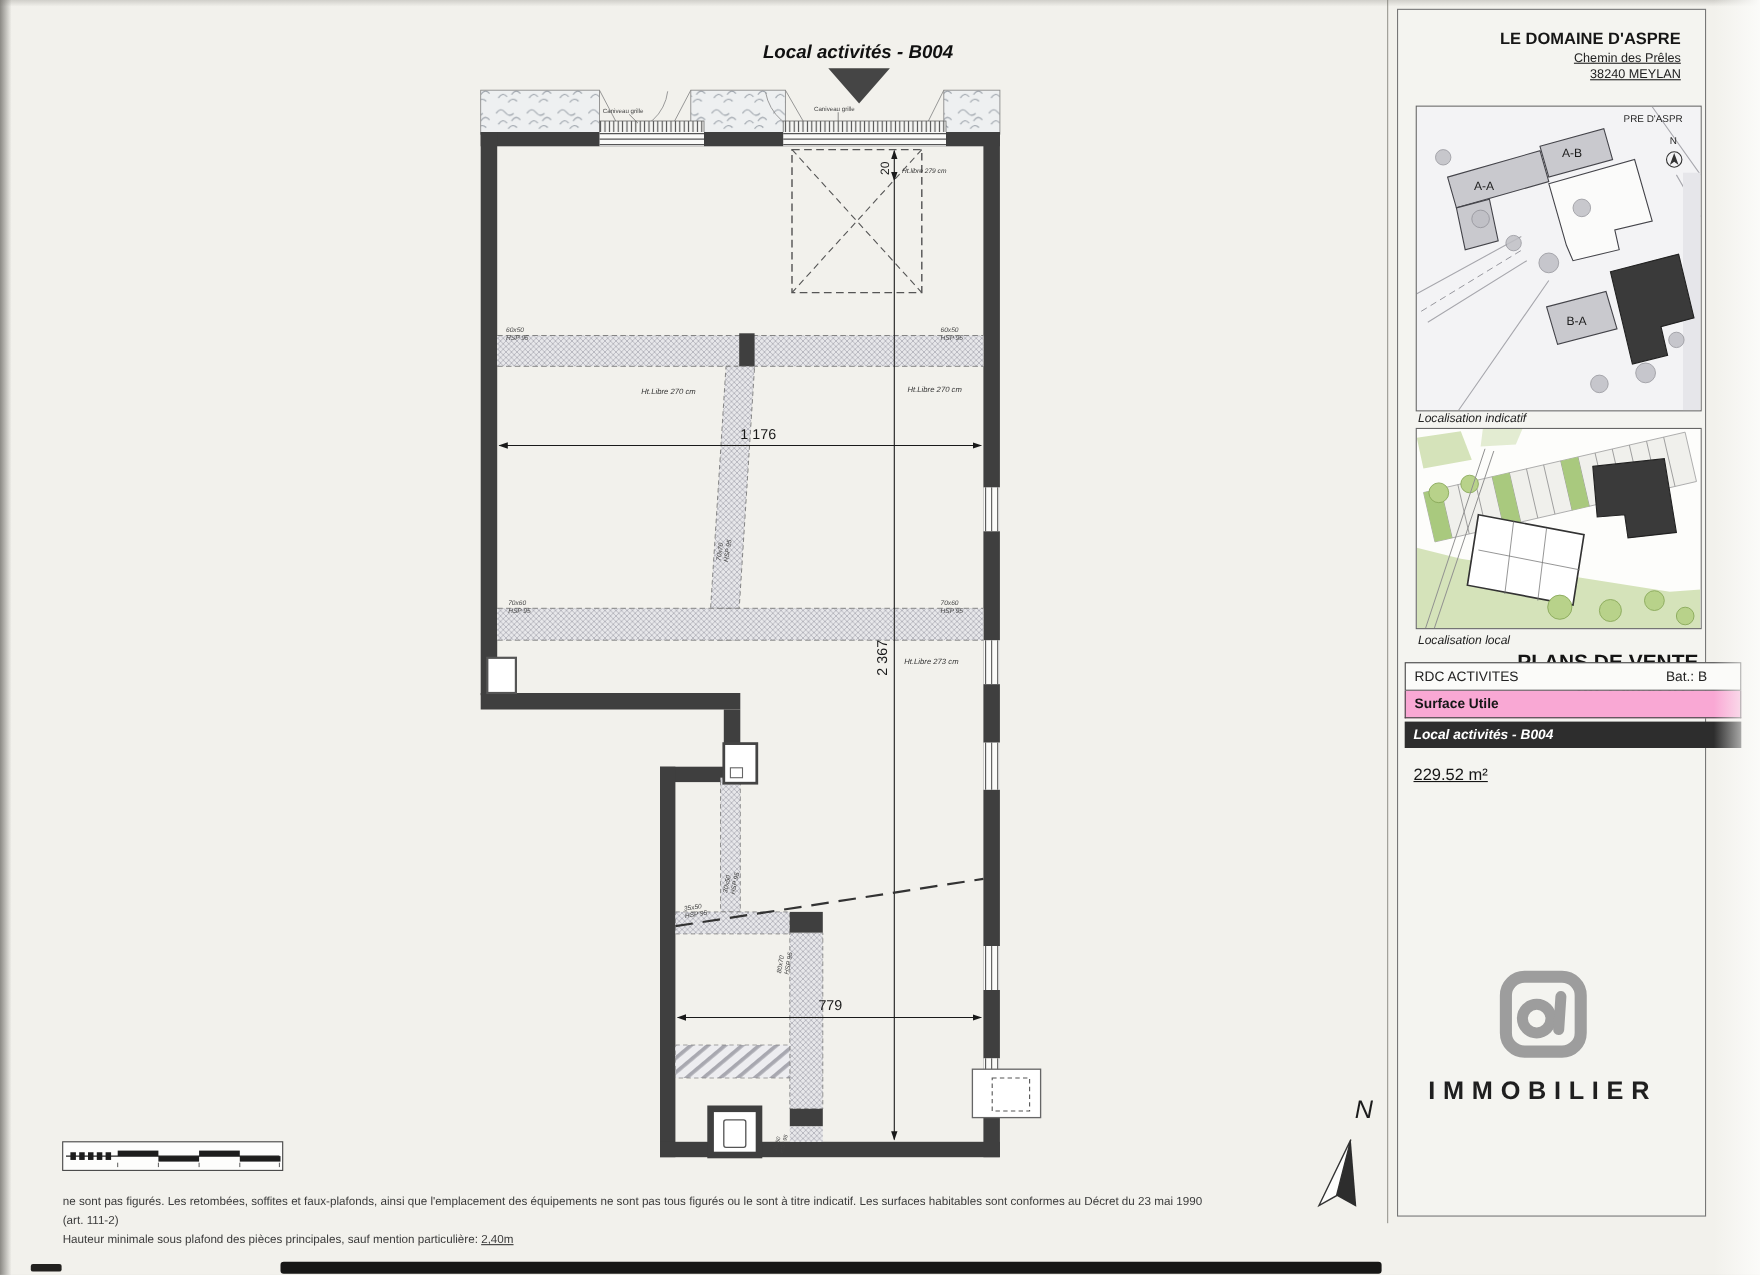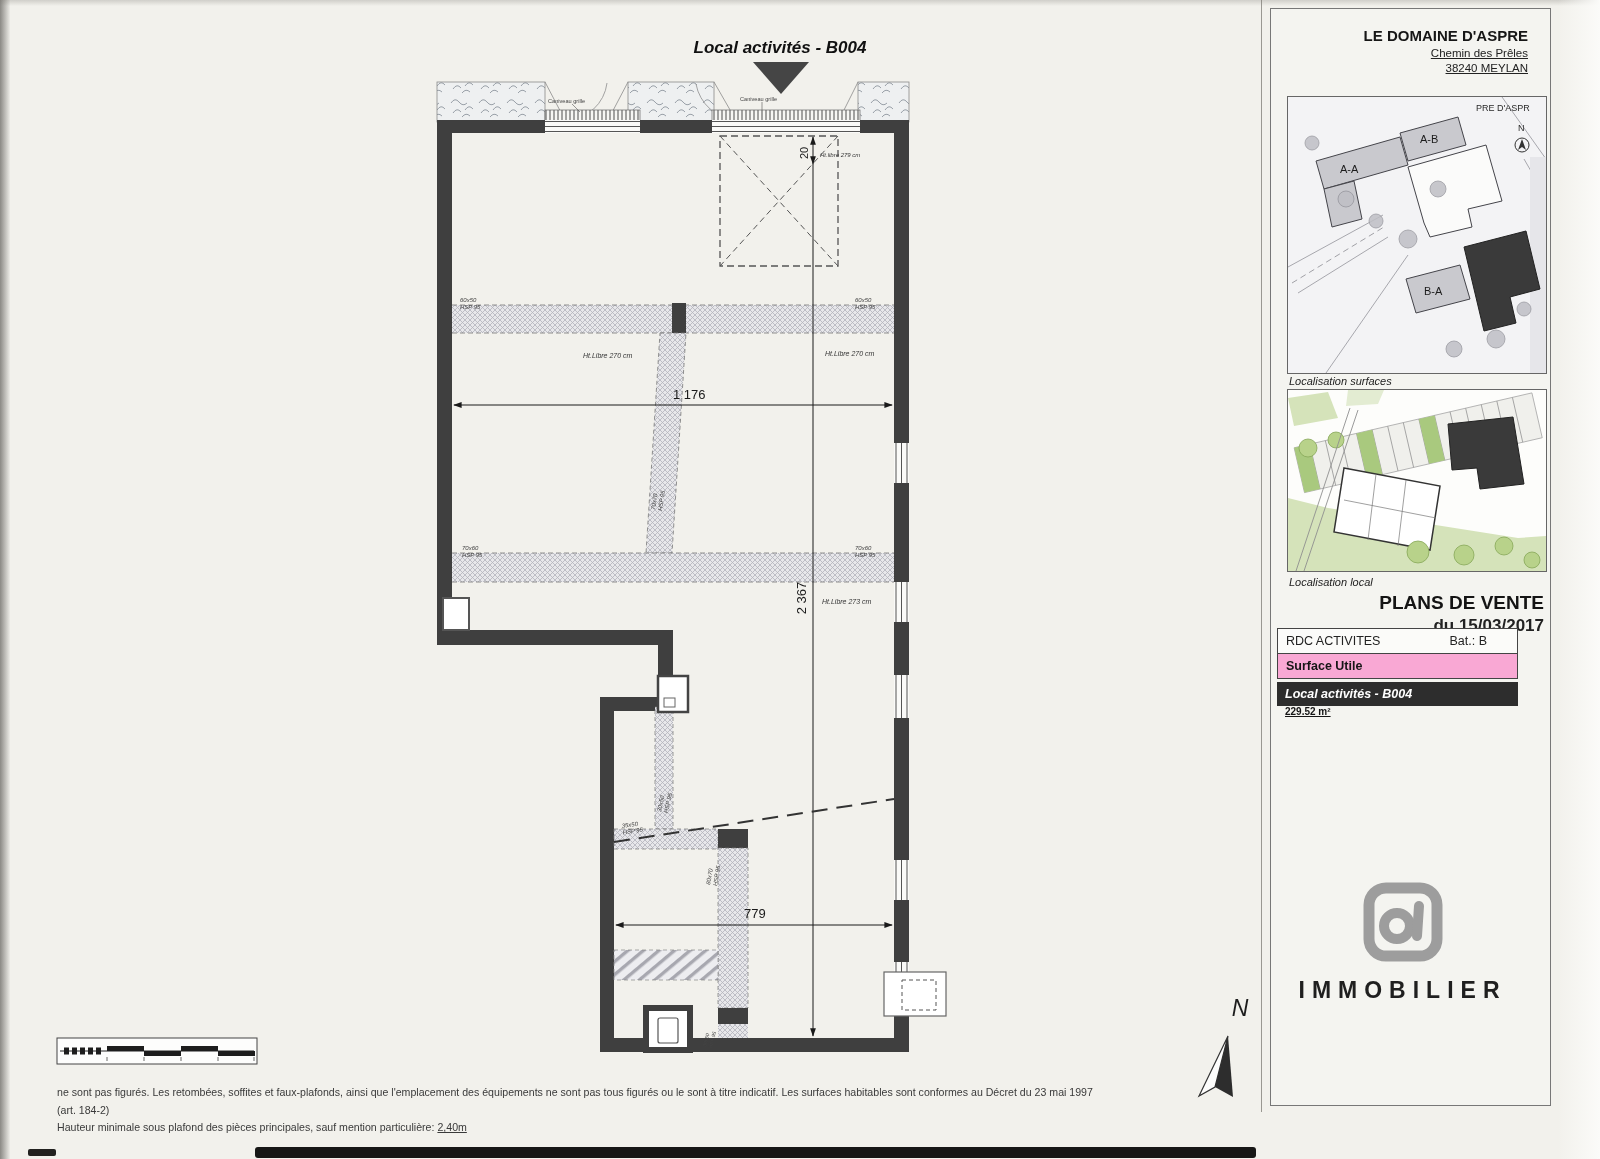--- a/index.html
+++ b/index.html
@@ -27,25 +27,25 @@
   .sidebar-line{left:1261px;top:0px;width:1px;height:1112px;background:#9a9892;}
   .sidebar{left:1270px;top:8px;width:279px;height:1096px;border:1px solid #777;background:rgba(250,250,248,.35);}
   .sb-header{position:absolute;top:18px;left:0;right:22px;text-align:right;}
   .sb-title{font-size:15px;font-weight:bold;color:#161616;}
   .sb-addr{font-size:11.5px;color:#222;text-decoration:underline;margin-top:3px;}
   .sb-map{position:absolute;left:16px;width:258px;border:1px solid #666;background:#fdfdfc;overflow:hidden;}
   .sb-cap{position:absolute;left:18px;font-size:11px;font-style:italic;color:#222;}
   .sb-plans{position:absolute;top:583px;right:6px;text-align:right;}
   .sb-plans-title{font-size:19px;font-weight:bold;color:#141414;}
   .sb-plans-date{font-size:17px;font-weight:bold;color:#222;margin-top:2px;}
-  .sb-table{position:absolute;left:6px;top:619px;width:241px;}
+  .sb-table{position:absolute;left:6px;top:593px;width:306px;}
   .sb-row1{display:flex;justify-content:space-between;border:1.5px solid #444;padding:5px 30px 5px 8px;font-size:12.5px;color:#222;background:#fbfbf9;}
   .sb-row2{border:1.5px solid #444;border-top:none;padding:5px 8px;font-size:12.5px;font-weight:bold;color:#161616;background:#f9a8d4;}
   .sb-row3{margin-top:3px;background:#2d2d2d;color:#fff;font-size:12.5px;font-weight:bold;font-style:italic;padding:5px 8px;}
-  .sb-surface{padding-left:8px;font-size:10px;font-weight:bold;color:#161616;text-decoration:underline;}
+  .sb-surface{margin-top:16px;padding-left:8px;font-size:15px;font-weight:normal;color:#161616;text-decoration:underline;}
   .sb-logo{position:absolute;left:0;right:16px;top:870px;text-align:center;}
   .sb-logo-text{margin-top:8px;font-size:23px;font-weight:bold;letter-spacing:7px;color:#1f1f1f;}
 </style>
 </head>
 <body>
 
 <div id="page">
 
   <svg class="abs" style="left:0;top:0" width="1260" height="1159" viewBox="0 0 1260 1159">
     <defs>
@@ -253,21 +253,21 @@
         <rect x="50" y="8" width="37" height="5"></rect>
         <rect x="87" y="13" width="37" height="5"></rect>
         <rect x="124" y="8" width="37" height="5"></rect>
         <rect x="161" y="13" width="37" height="5"></rect>
       </g>
       <path d="M50,19 V23 M87,19 V23 M124,19 V23 M161,19 V23 M197,19 V23" stroke="#444" stroke-width="0.8"></path>
     </g>
   </svg>
 
   <div class="abs nota">
-    <div>ne sont pas figurés. Les retombées, soffites et faux-plafonds, ainsi que l'emplacement des équipements ne sont pas tous figurés ou le sont à titre indicatif. Les surfaces habitables sont conformes au Décret du 23 mai 1997 (art. 184-2)</div>
+    <div>ne sont pas figurés. Les retombées, soffites et faux-plafonds, ainsi que l'emplacement des équipements ne sont pas tous figurés ou le sont à titre indicatif. Les surfaces habitables sont conformes au Décret du 23 mai 1990 (art. 111-2)</div>
     <div><span>Hauteur minimale sous plafond des pièces principales, sauf mention particulière: </span><span class="uline">2,40m</span></div>
   </div>
 
   <div class="abs sidebar-line"></div>
   <div class="abs sidebar">
 
     <div class="sb-header">
       <div class="sb-title">LE DOMAINE D'ASPRE</div>
       <div class="sb-addr">Chemin des Prêles</div>
       <div class="sb-addr">38240 MEYLAN</div>
@@ -301,21 +301,21 @@
         <text x="132" y="46" font-size="11" fill="#1c1c1c">A-B</text>
         <text x="136" y="198" font-size="11" fill="#1c1c1c">B-A</text>
         <text x="188" y="14" font-size="9" fill="#2a2a2a">PRE D'ASPR</text>
         <text x="230" y="34" font-size="9" fill="#2a2a2a">N</text>
         <g>
           <circle cx="234" cy="48" r="7" fill="none" stroke="#333" stroke-width="1"></circle>
           <polygon points="234,42 230,53 234,50 238,53" fill="#333"></polygon>
         </g>
       </svg>
     </div>
-    <div class="sb-cap" style="top:366px;">Localisation surfaces</div>
+    <div class="sb-cap" style="top:366px;">Localisation indicatif</div>
 
     <div class="sb-map" style="top:380px;height:181px;">
       <svg width="258" height="181" viewBox="0 0 258 181">
         <rect width="258" height="181" fill="#fdfdfb"></rect>
         <polygon points="0,108 40,118 230,148 258,146 258,181 0,181" fill="#d5e3ba"></polygon>
         <polygon points="0,8 40,2 50,28 6,36" fill="#d5e3ba"></polygon>
         <polygon points="60,0 96,0 90,14 58,16" fill="#e3ecd2"></polygon>
         <g transform="rotate(-13 129 52)">
           <rect x="8" y="30" width="244" height="46" fill="#f0f0ec" stroke="#aaa" stroke-width="0.8"></rect>
           <path d="M24,30 V76 M40,30 V76 M56,30 V76 M72,30 V76 M88,30 V76 M104,30 V76 M120,30 V76 M136,30 V76 M152,30 V76 M168,30 V76 M184,30 V76 M200,30 V76 M216,30 V76 M232,30 V76" stroke="#9a9a9a" stroke-width="0.8"></path>

